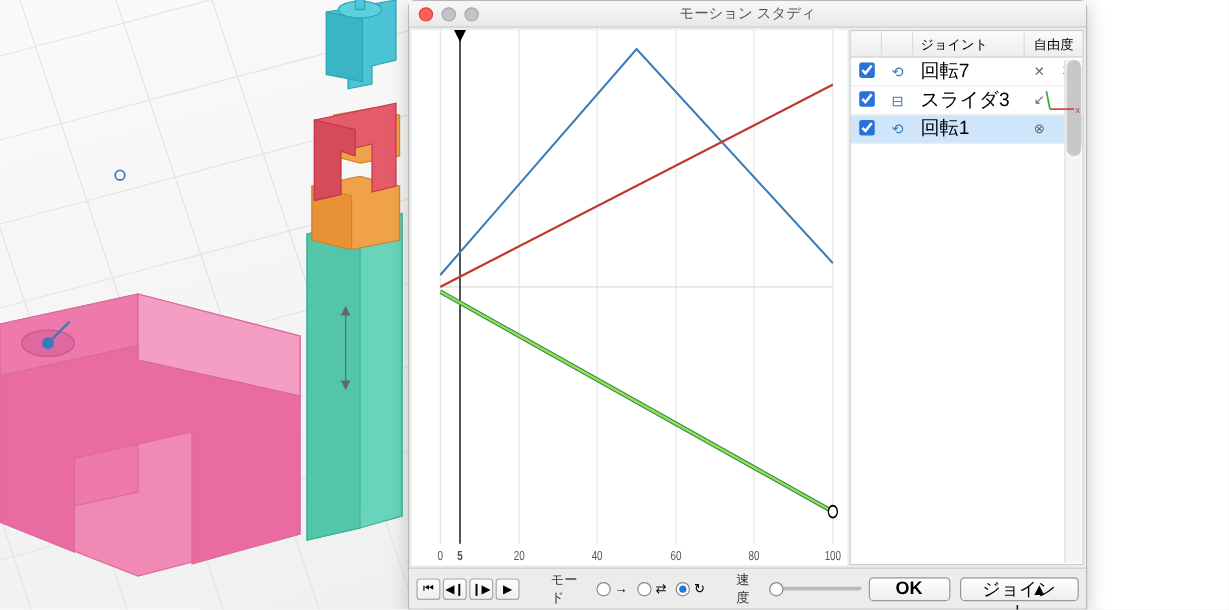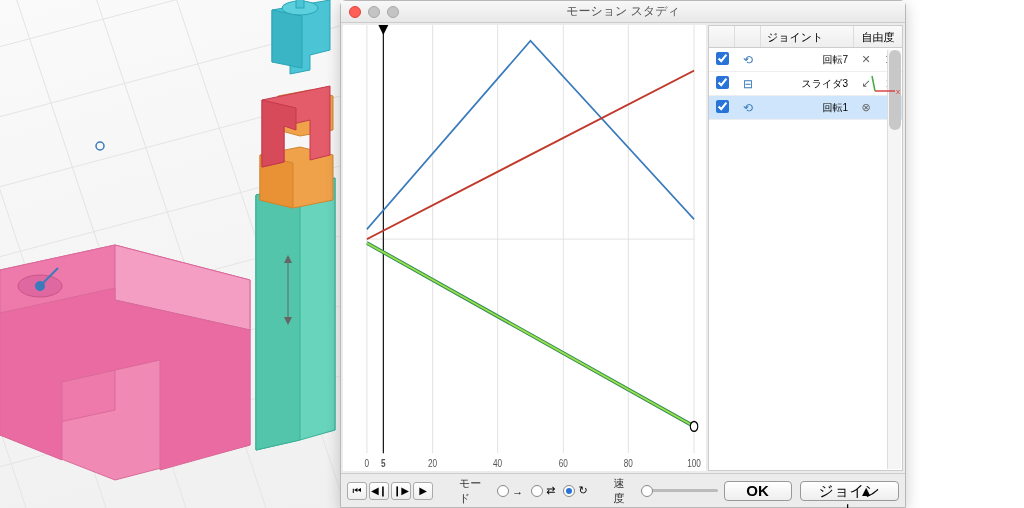--- a/index.html
+++ b/index.html
@@ -95,21 +95,21 @@
     .jh-dof { width: 48px; padding: 4px; text-align: center; }
     .joint-row {
       display: flex;
       height: 24px;
       align-items: center;
       border-bottom: 1px solid #eee;
     }
     .joint-row.selected { background: #cfe5fb; }
     .jr-check { width: 26px; text-align: center; }
     .jr-icon { width: 26px; text-align: center; color: #3a7bbc; font-size: 12px; }
-    .jr-name { flex: 1; padding: 0 6px; font-size: 10px; text-align: right; }
+    .jr-name { flex: 1; padding: 0 6px; font-size: 16px; }
     .jr-dof1 { width: 24px; text-align: center; color: #666; }
     .jr-dof2 { width: 24px; text-align: center; color: #666; font-size: 10px; }
     .joint-row.selected .jr-name { font-weight: normal; }
     .dialog-footer {
       height: 34px;
       background: #ececec;
       border-top: 1px solid #ccc;
       display: flex;
       align-items: center;
       padding: 0 6px;

